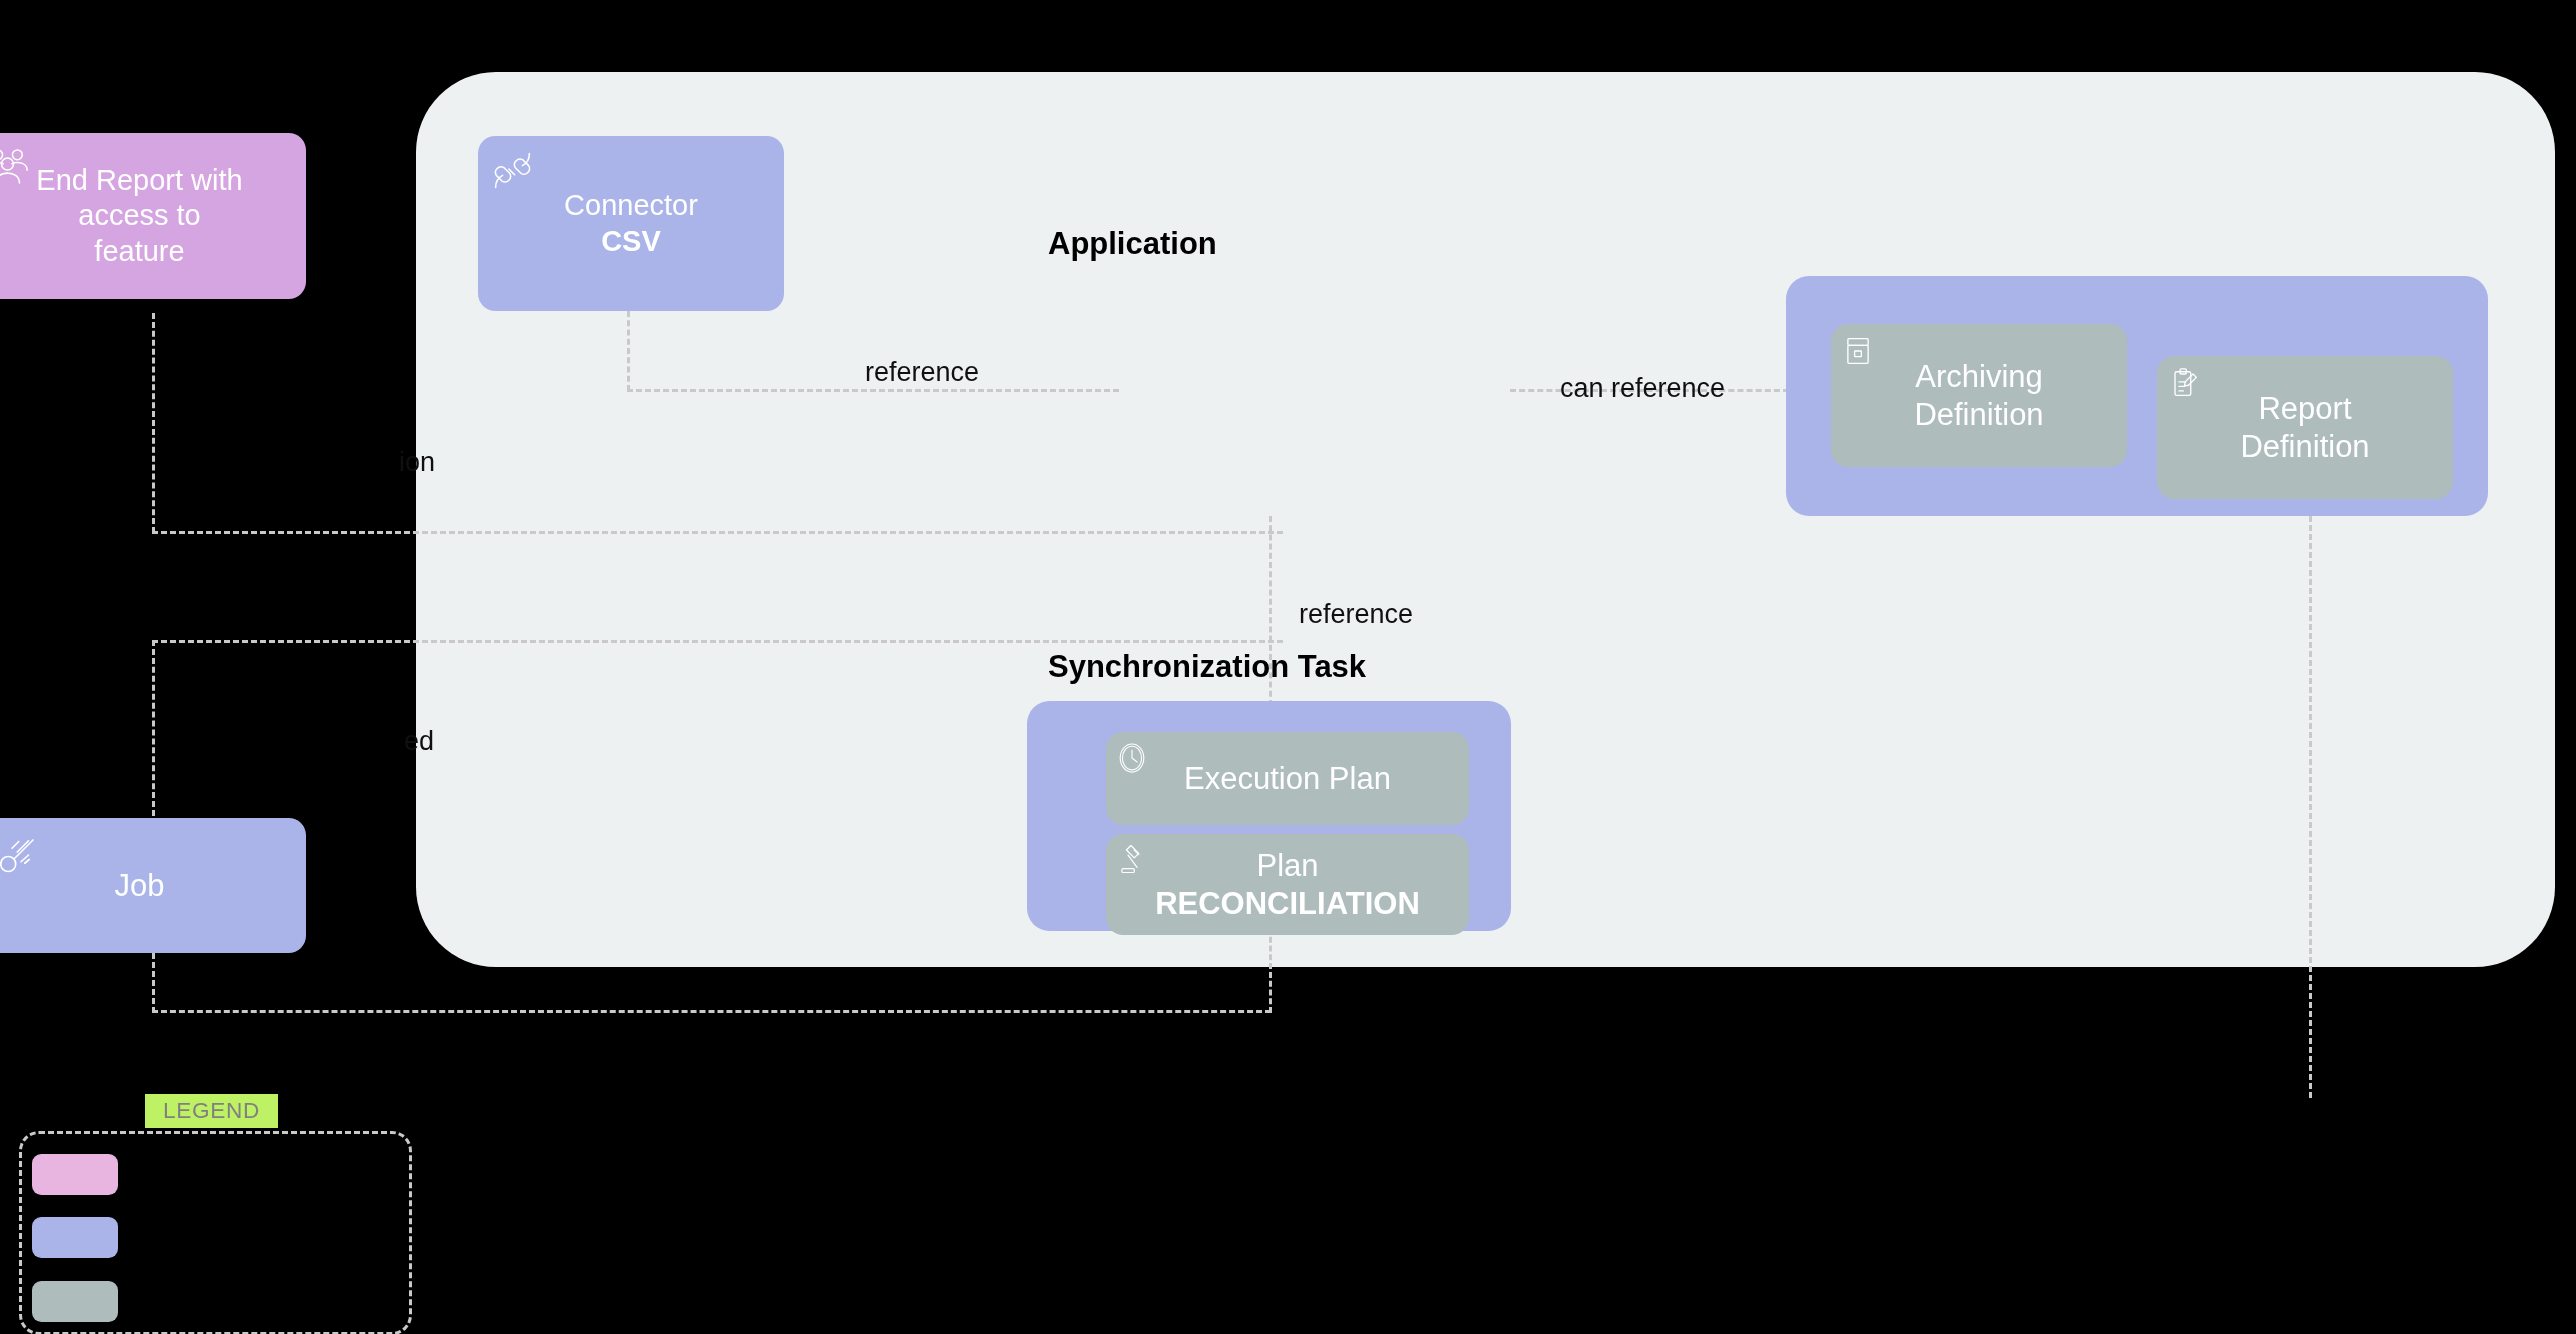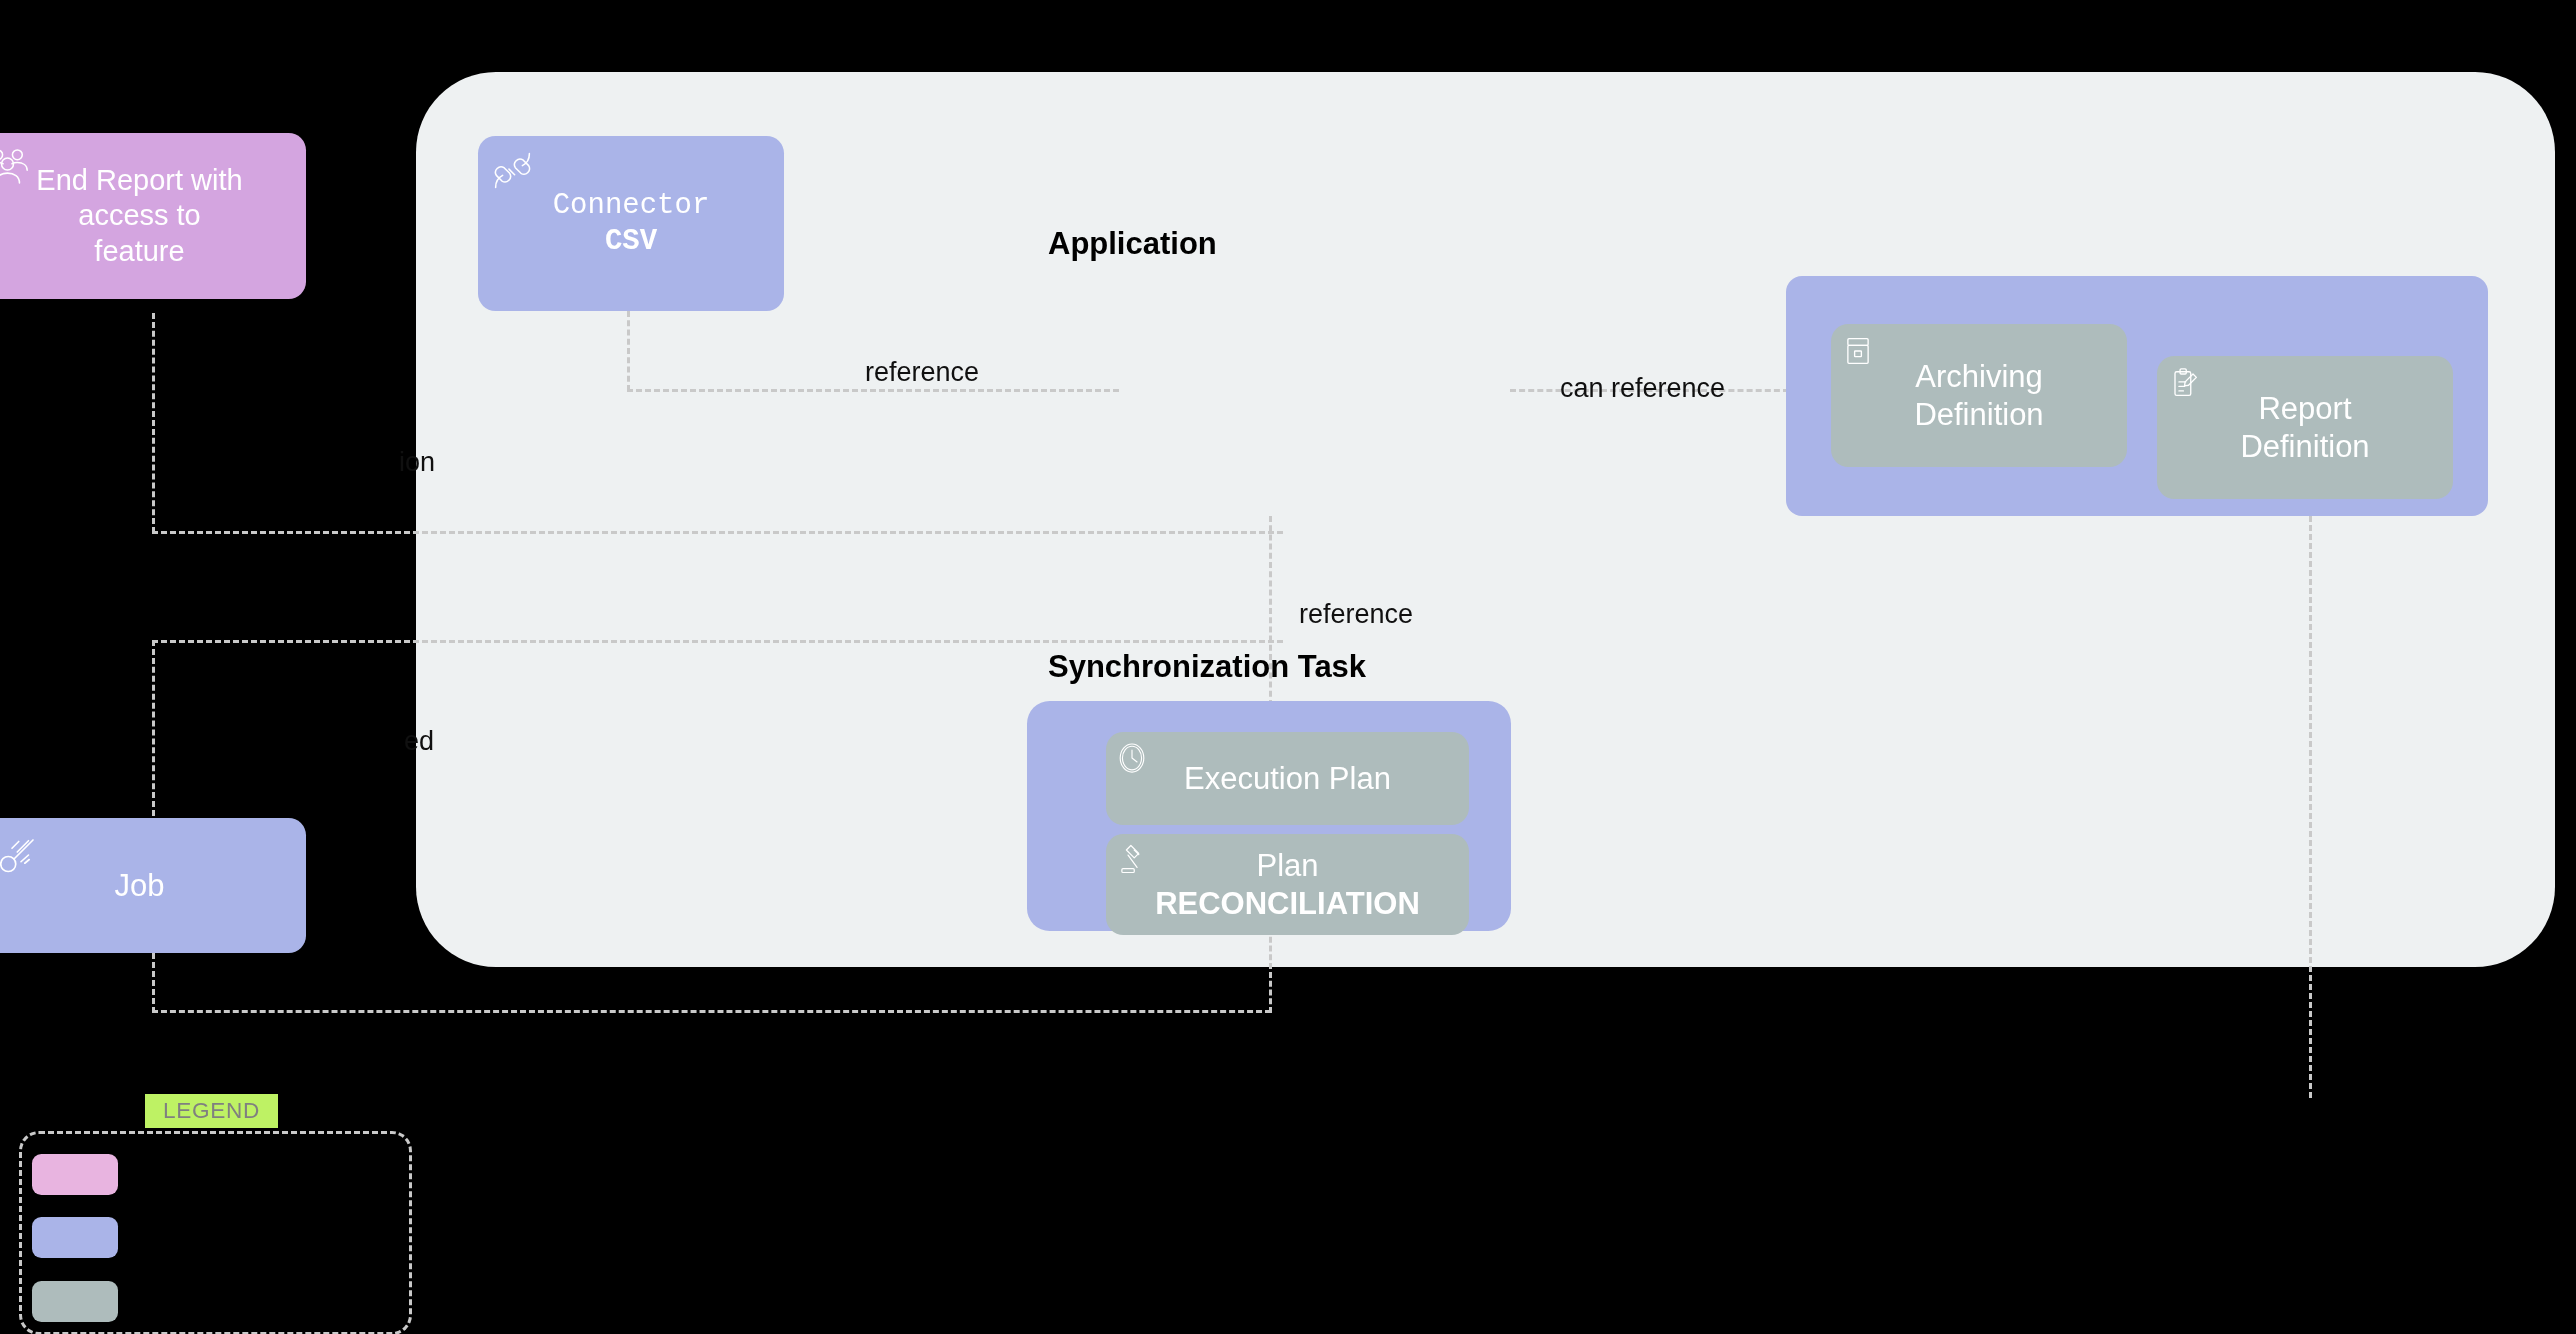--- a/index.html
+++ b/index.html
@@ -147,36 +147,36 @@
         <path d="M4 36c0-7 6-11 14-11 3 0 5.6.6 7.6 1.7"></path>
         <path d="M60 36c0-7-6-11-14-11-3 0-5.6.6-7.6 1.7"></path>
         <path d="M15 54c0-9 7.5-14 17-14s17 5 17 14"></path>
       </svg>
     </span>
     <span>End Report with</span>
     <span>access to</span>
     <span>feature</span>
   </div>
 
-  <div class="node lavender" style="left:478px; top:136px; width:306px; height:175px; font-size:29px;font-family:Liberation Mono, monospace;">
+  <div class="node lavender" style="left:478px; top:136px; width:306px; height:175px; font-size:29px;">
     <span class="node-icon">
       <svg viewBox="0 0 64 64" fill="none" stroke="#ffffff" stroke-width="2.2" stroke-linecap="round" stroke-linejoin="round">
         <path d="M8 56c0-9 4-14 10-17"></path>
         <path d="M56 8c0 9-4 14-10 17"></path>
         <path d="M17 47a8 8 0 0 0 11-11l-8-8a8 8 0 0 0-11 11z"></path>
         <path d="M47 17a8 8 0 0 0-11 11l8 8a8 8 0 0 0 11-11z"></path>
         <path d="M27 30l8 8"></path>
       </svg>
     </span>
     <span class="line1">Connector</span>
     <span class="line2">CSV</span>
   </div>
 
 
-  <div class="node lavender" style="left:1786px; top:276px; width:702px; height:240px; border-radius:16px;">
+  <div class="node lavender" style="left:1786px; top:276px; width:702px; height:240px; border-radius:23px;">
     <div class="node sage" style="position:absolute; left:45px; top:48px; width:296px; height:143px; font-size:31px;">
       <span class="node-icon" style="top:9.3px; left:9.3px; width:36px; height:36px;">
         <svg viewBox="0 0 64 64" fill="none" stroke="#ffffff" stroke-width="2.4" stroke-linecap="round" stroke-linejoin="round">
           <rect x="14" y="10" width="36" height="12" rx="2"></rect>
           <rect x="14" y="22" width="36" height="32" rx="2"></rect>
           <rect x="26" y="32" width="12" height="10" rx="1"></rect>
         </svg>
       </span>
       <span>Archiving</span>
       <span>Definition</span>

